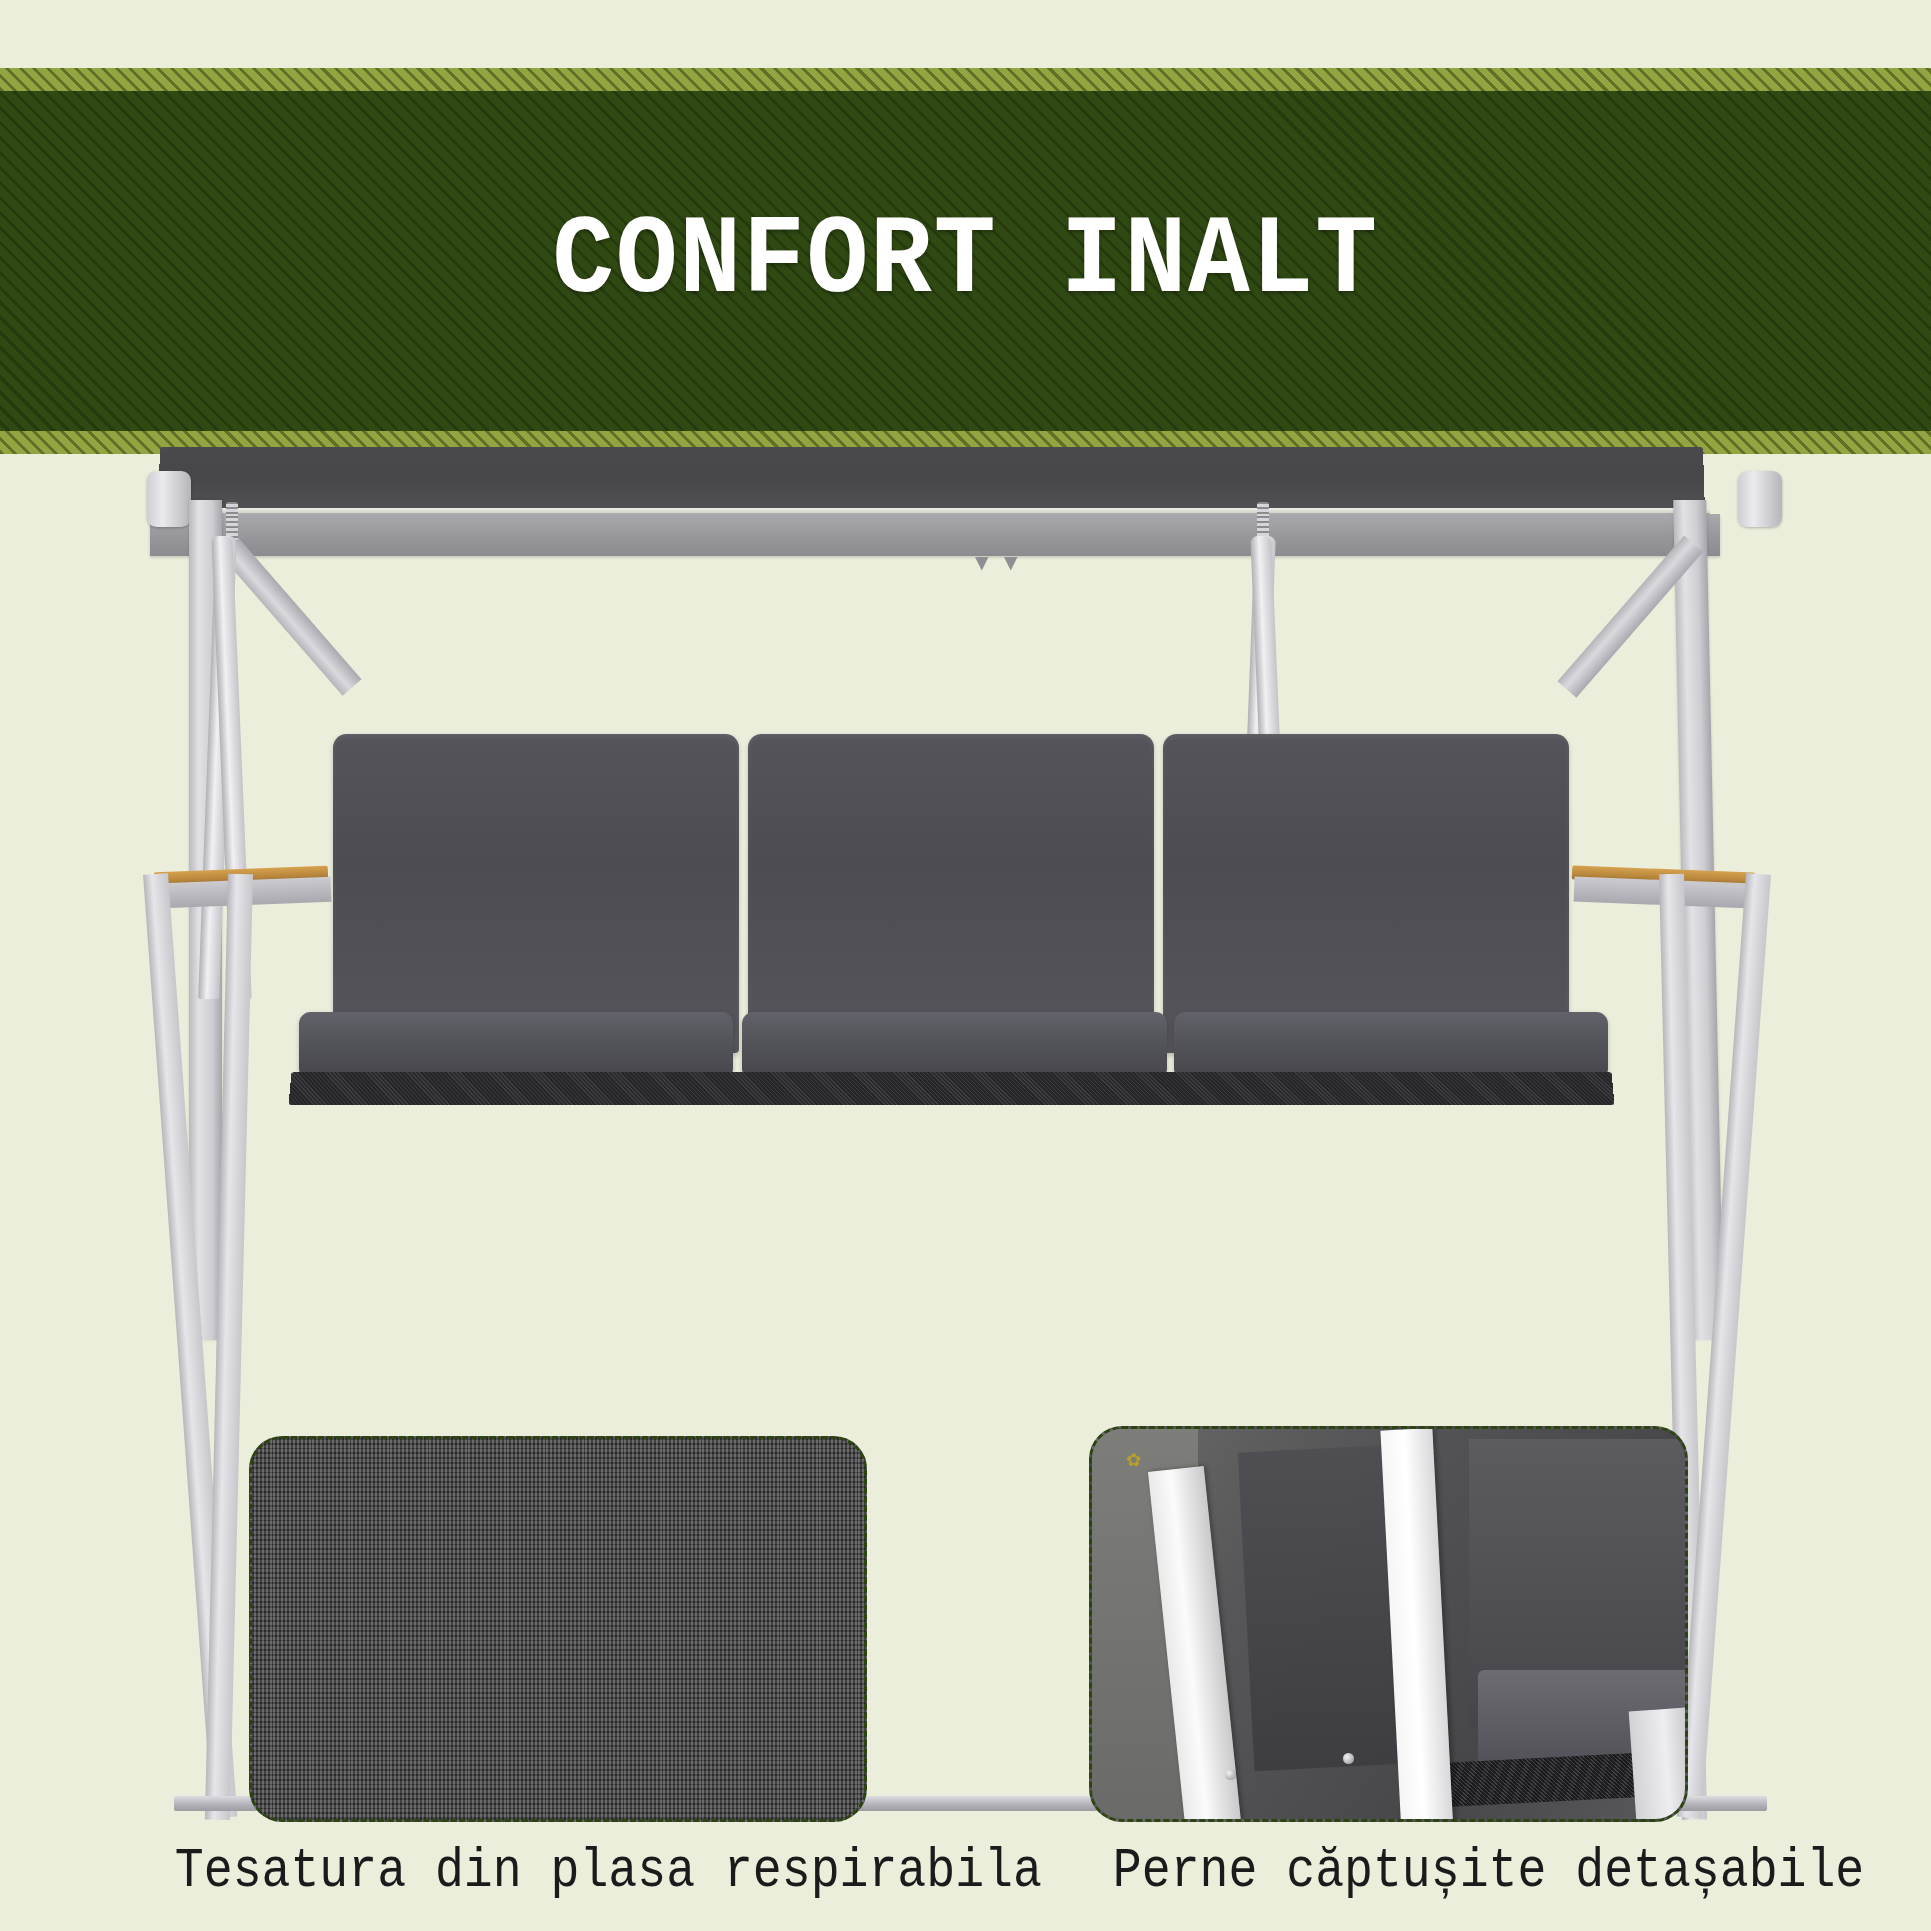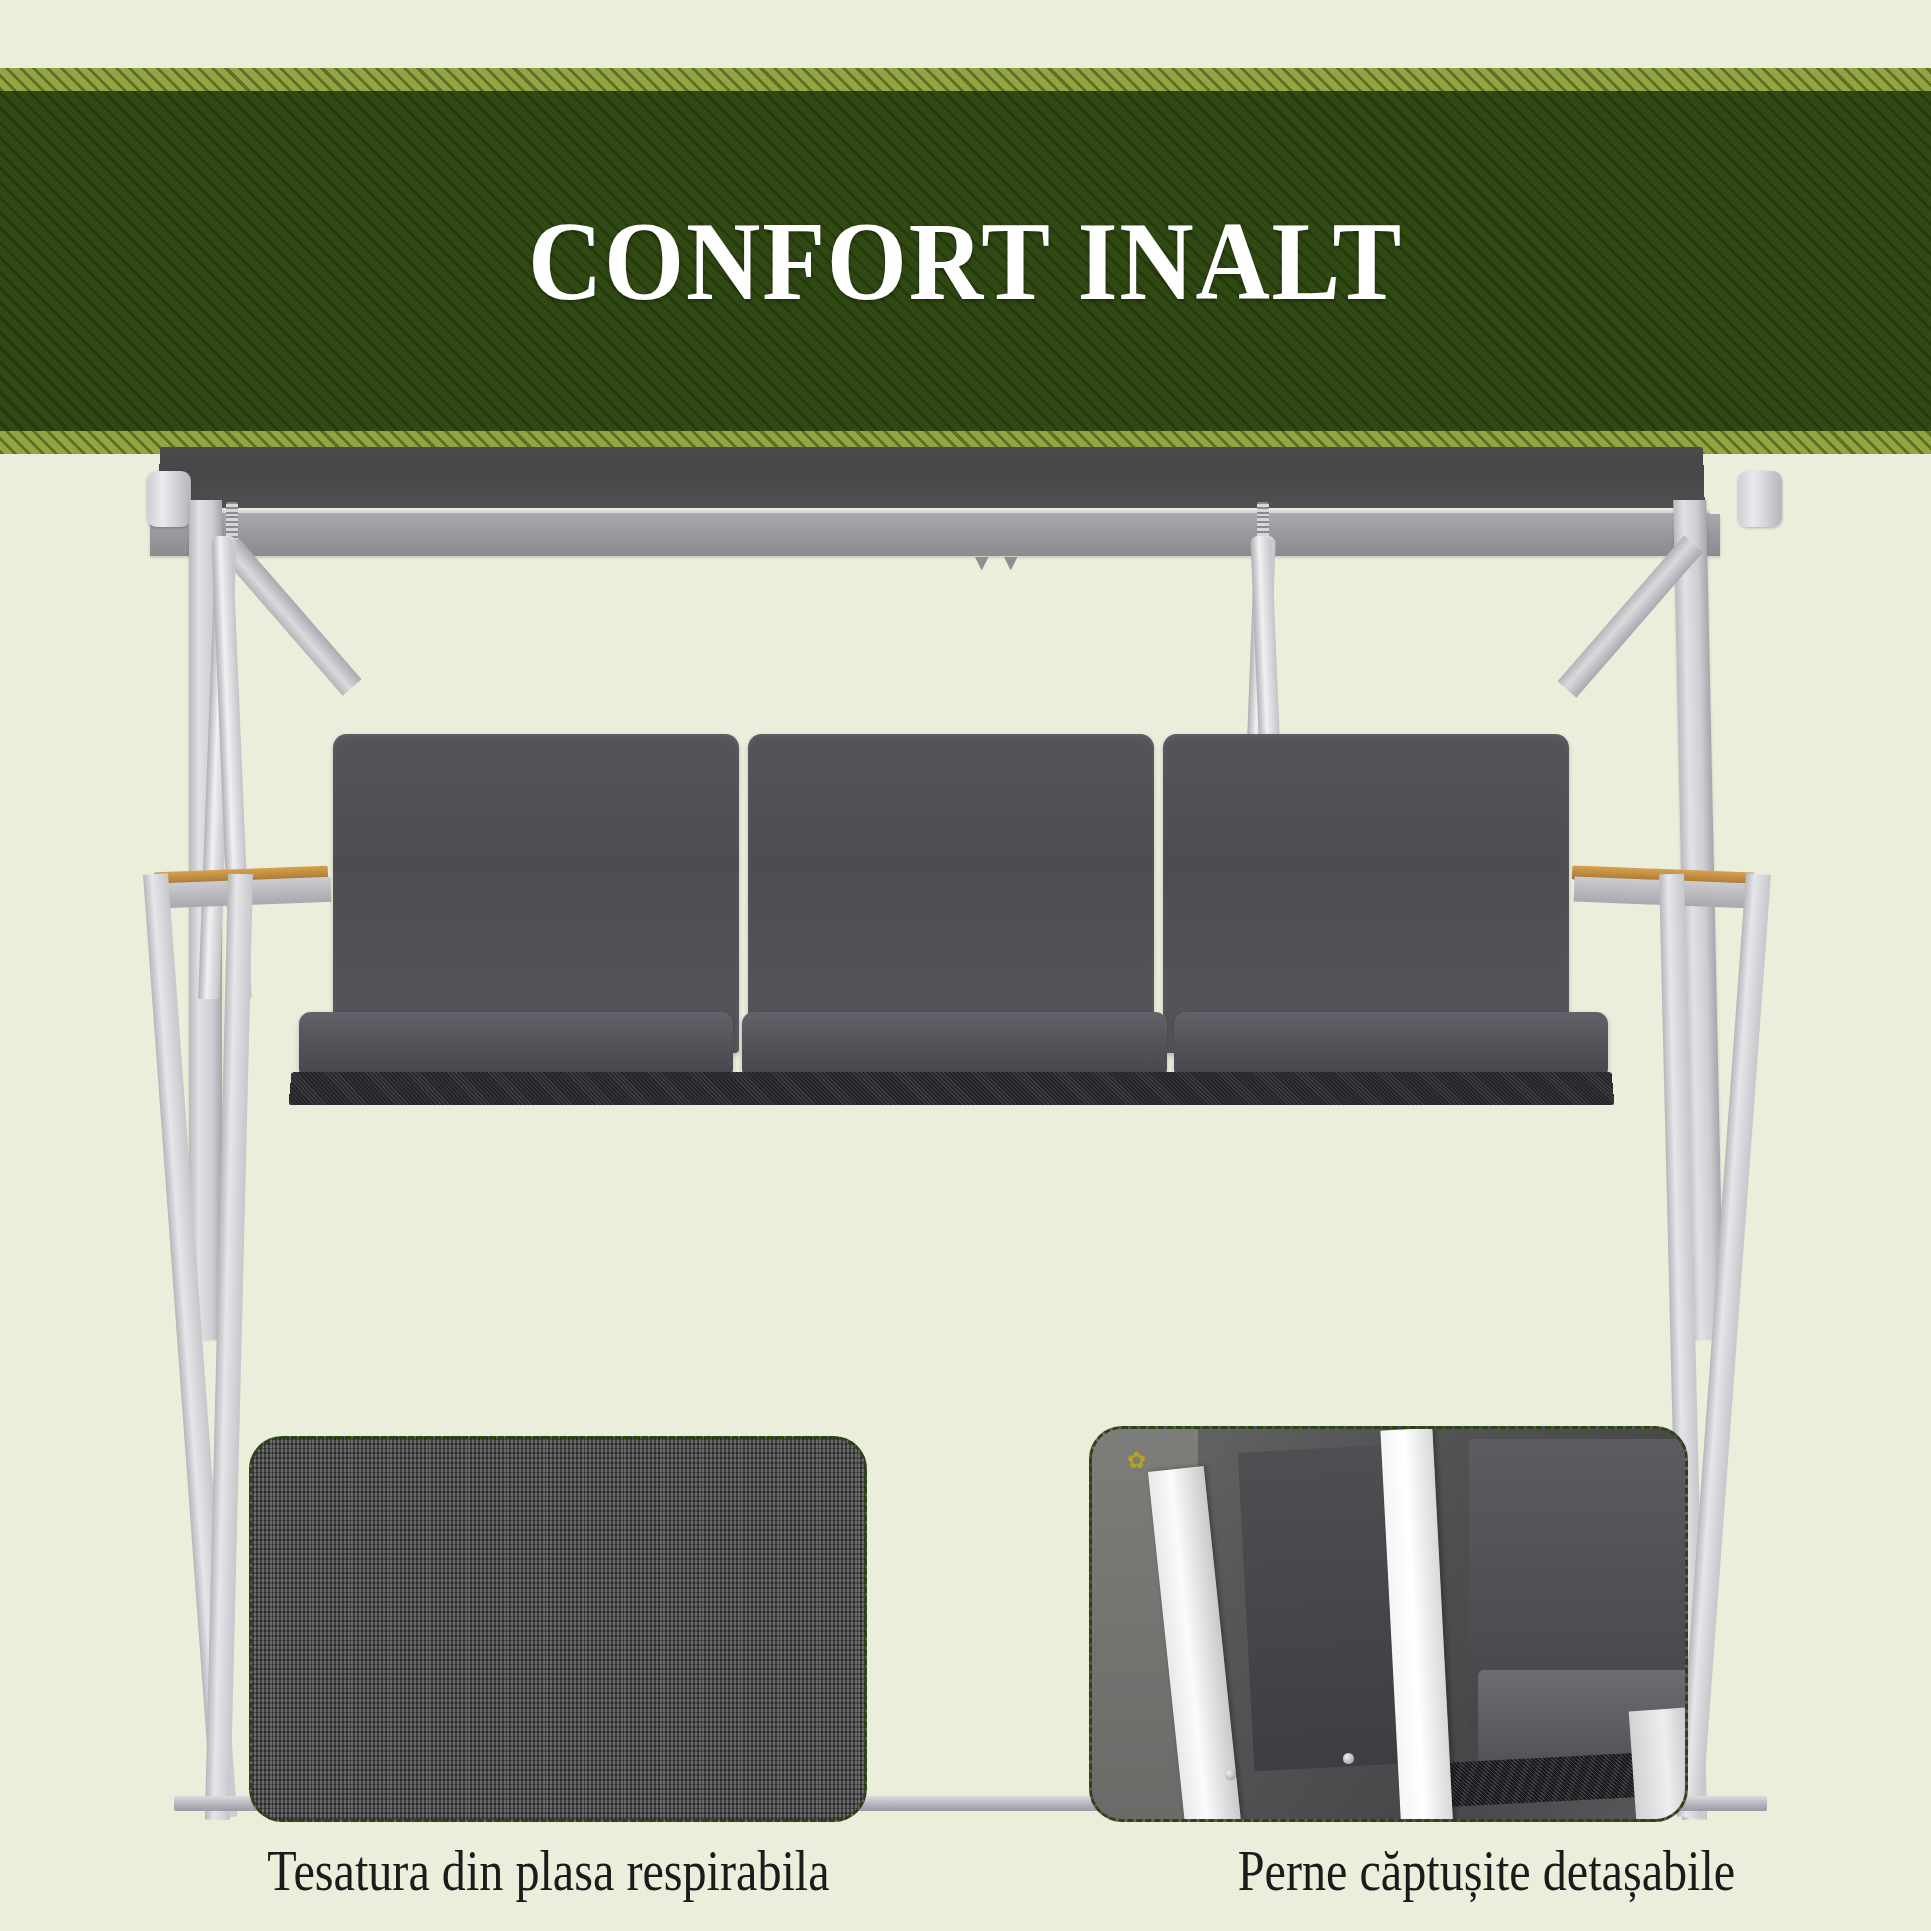--- a/index.html
+++ b/index.html
@@ -6,21 +6,21 @@
     margin: 0;
     padding: 0;
     background: #ffffff;
   }
   #canvas {
     position: relative;
     width: 1931px;
     height: 1931px;
     overflow: hidden;
     background: #eaeedb;
-    font-family: Liberation Serif, serif;
+    font-family: Liberation Mono, monospace;
   }
 
   
   #banner {
     position: absolute;
     left: 0;
     top: 68px;
     width: 1931px;
     height: 386px;
     background:

